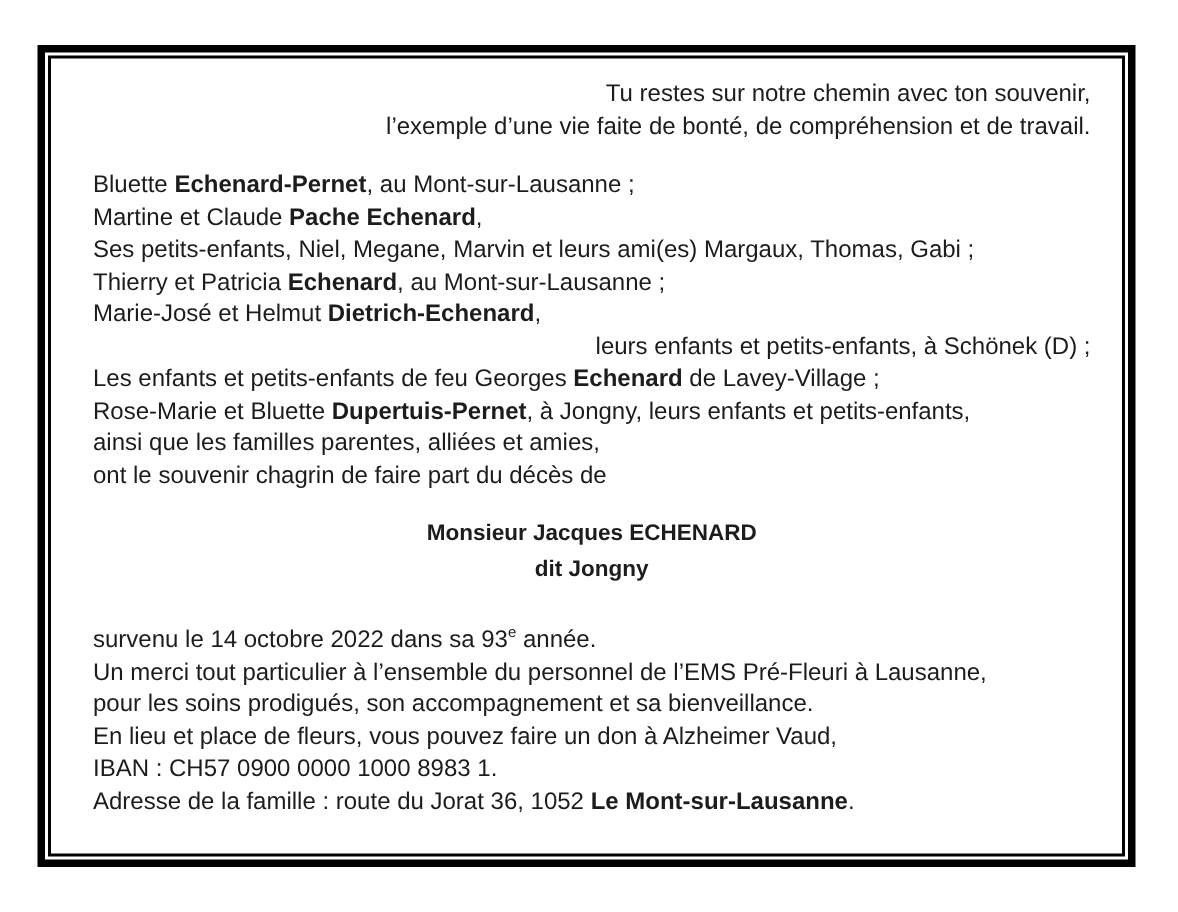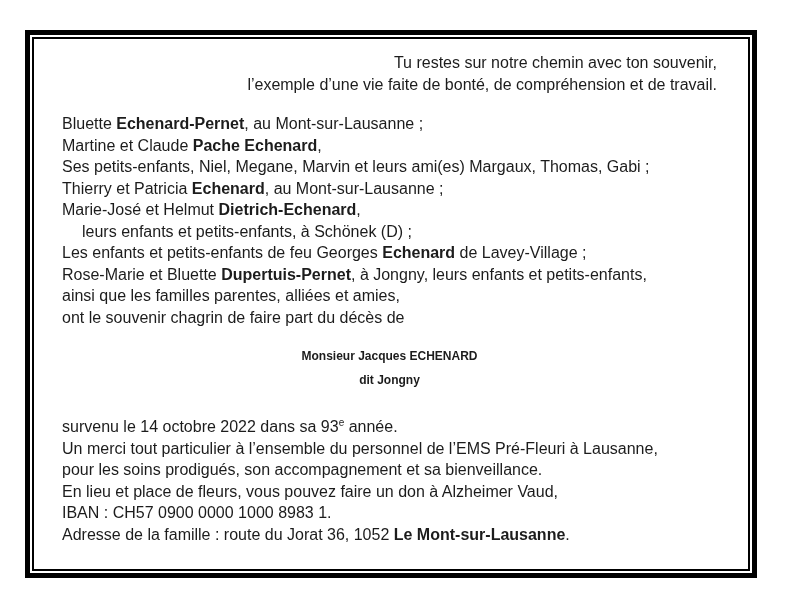--- a/index.html
+++ b/index.html
@@ -27,43 +27,43 @@
     box-sizing: border-box;
     border: 5px solid #000000;
     padding: 2px;
     background: #ffffff;
   }
   .frame-inner {
     box-sizing: border-box;
     width: 100%;
     height: 100%;
     border: 2px solid #000000;
-    padding: 13px 31px 0 28px;
+    padding: 13px 21px 0 28px;
     background: #ffffff;
   }
   .line {
     font-size: 16px;
     line-height: 21.5px;
     white-space: nowrap;
   }
   .epigraph .line { text-align: right; }
   .family-list { margin-top: 18px; }
-  .line.indent { padding-left: 20px; }
+  .line.indent { padding-left: 20px; text-align: right; }
   .bold { font-weight: bold; }
   .sup {
     font-size: 10px;
     vertical-align: super;
     line-height: 0;
   }
   .deceased-block {
     margin-top: 16px;
     text-align: center;
   }
   .deceased-block .line {
-    font-size: 12px;
+    font-size: 15px;
     line-height: 24px;
     font-weight: bold;
     text-align: center;
   }
   .details-list { margin-top: 24px; }
 </style>
 </head>
 <body>
 
 <div class="page">

